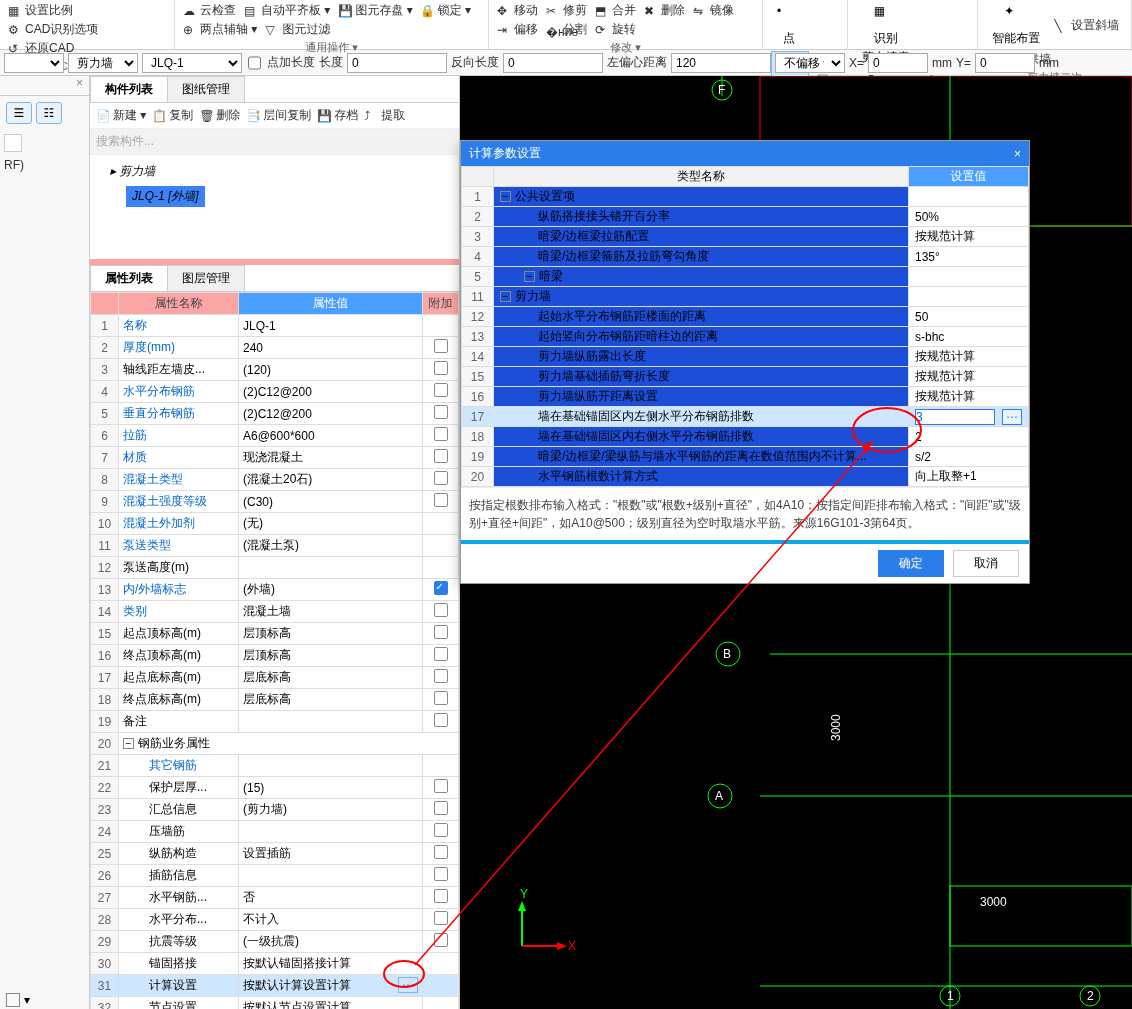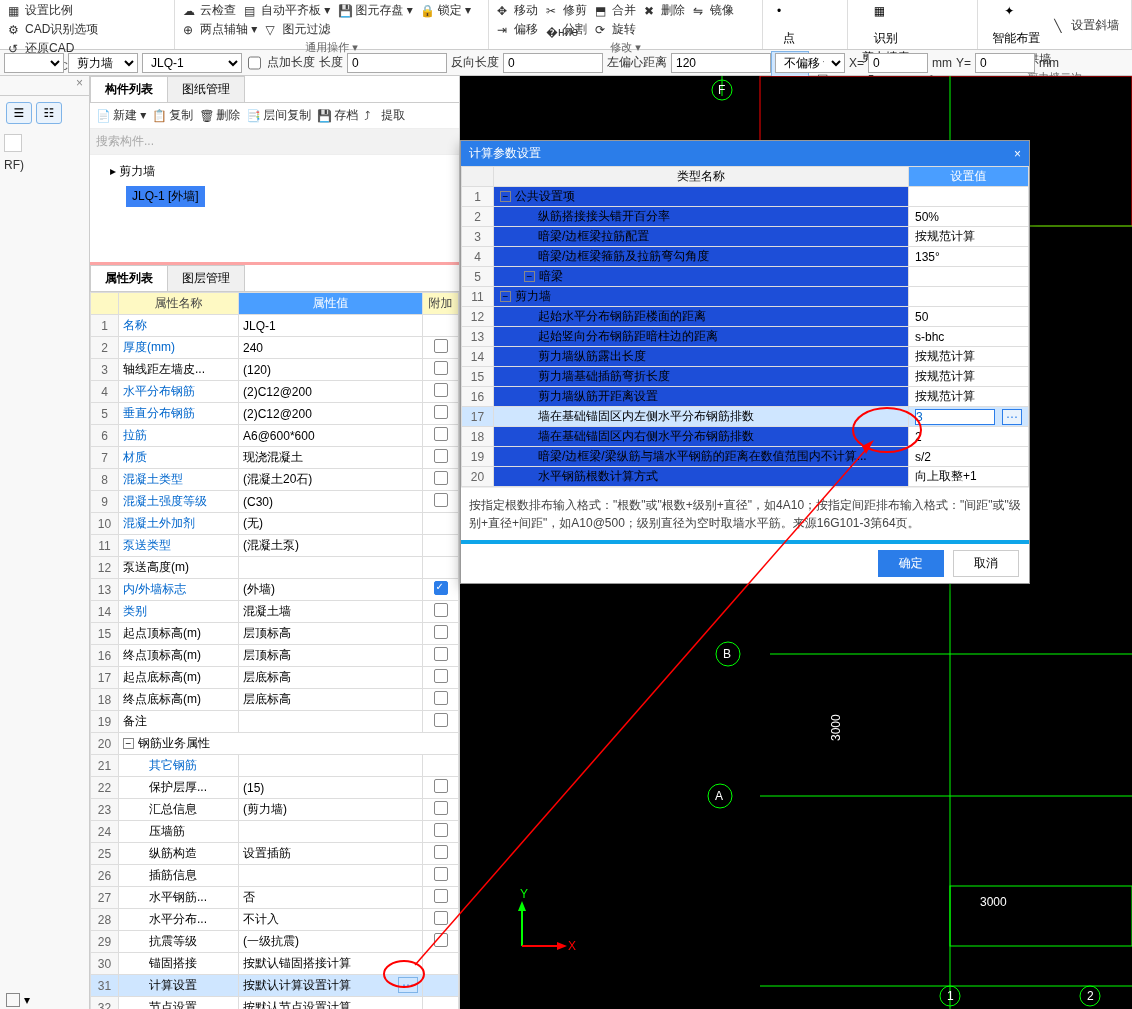--- a/index.html
+++ b/index.html
@@ -33,30 +33,30 @@
 
 
 .comp-panel { position: absolute; left: 90px; top: 76px; width: 370px; bottom: 0; background: #fff; border-right: 1px solid #ccc; display: flex; flex-direction: column; }
 .tabs { display: flex; border-bottom: 1px solid #ccc; }
 .tab { padding: 4px 14px; border: 1px solid #ccc; border-bottom: none; background: #f0f0f0; margin-right: -1px; cursor: pointer; }
 .tab.active { background: #fff; font-weight: bold; }
 .toolbar { display: flex; gap: 6px; padding: 4px 6px; border-bottom: 1px solid #eee; flex-wrap: wrap; }
 .tbtn { display: flex; align-items: center; gap: 3px; color: #333; cursor: pointer; }
 .tbtn .ico { width: 14px; height: 14px; }
 .search { background: #f2f2f2; color: #aaa; padding: 4px 6px; border-bottom: 1px solid #eee; }
-.tree { padding: 6px 8px; height: 110px; border-bottom: 3px solid #fca5a5; }
+.tree { padding: 6px 8px; height: 110px; border-bottom: 6px solid #fca5a5; font-style: italic; }
 .tree-node { padding: 2px 0 2px 12px; }
 .tree-node.sel { background: #3b82f6; display: inline-block; padding: 2px 6px; }
 
 
 .prop-wrap { flex: 1; overflow: auto; }
 .prop-tabs { display: flex; border-bottom: 1px solid #ccc; }
 .prop-grid { width: 100%; border-collapse: collapse; }
 .prop-grid th, .prop-grid td { border: 1px solid #ddd; padding: 2px 4px; height: 21px; }
-.prop-grid th { background: #fef9c3; font-weight: normal; color: #444; }
+.prop-grid th { background: #fca5a5; font-weight: normal; color: #444; }
 .prop-grid th.val { background: #4a9eff; color: #fff; }
 .prop-grid td.num { background: #f7f7f7; text-align: center; width: 28px; color: #666; }
 .prop-grid td.name { width: 120px; }
 .prop-grid td.name.blue { color: #0066cc; }
 .prop-grid td.attach { width: 36px; text-align: center; }
 .prop-grid td.attach .cb { width: 14px; height: 14px; border: 1px solid #888; display: inline-block; border-radius: 2px; }
 .prop-grid td.attach .cb.on { background: #2b7de9; border-color: #2b7de9; position: relative; }
 .prop-grid td.attach .cb.on::after { content: "✓"; color: #fff; font-size: 10px; position: absolute; top: -1px; left: 1px; }
 .prop-grid tr.selrow td { background: #cfe6ff; }
 .prop-grid td.indent { padding-left: 30px; }

